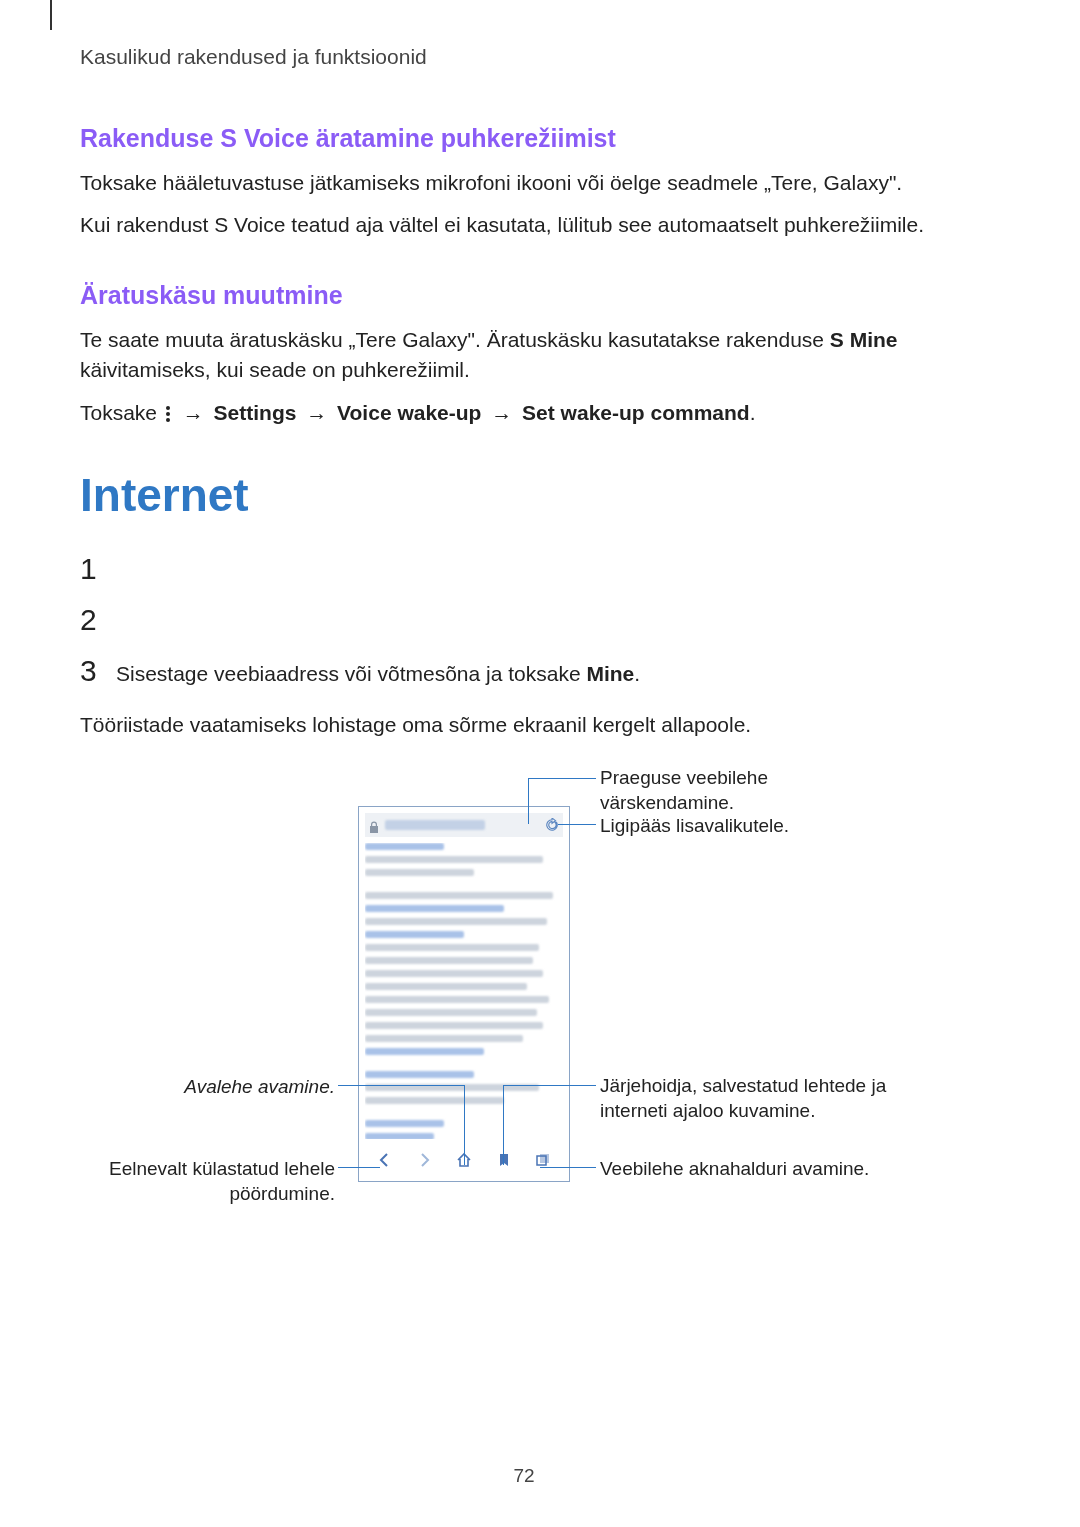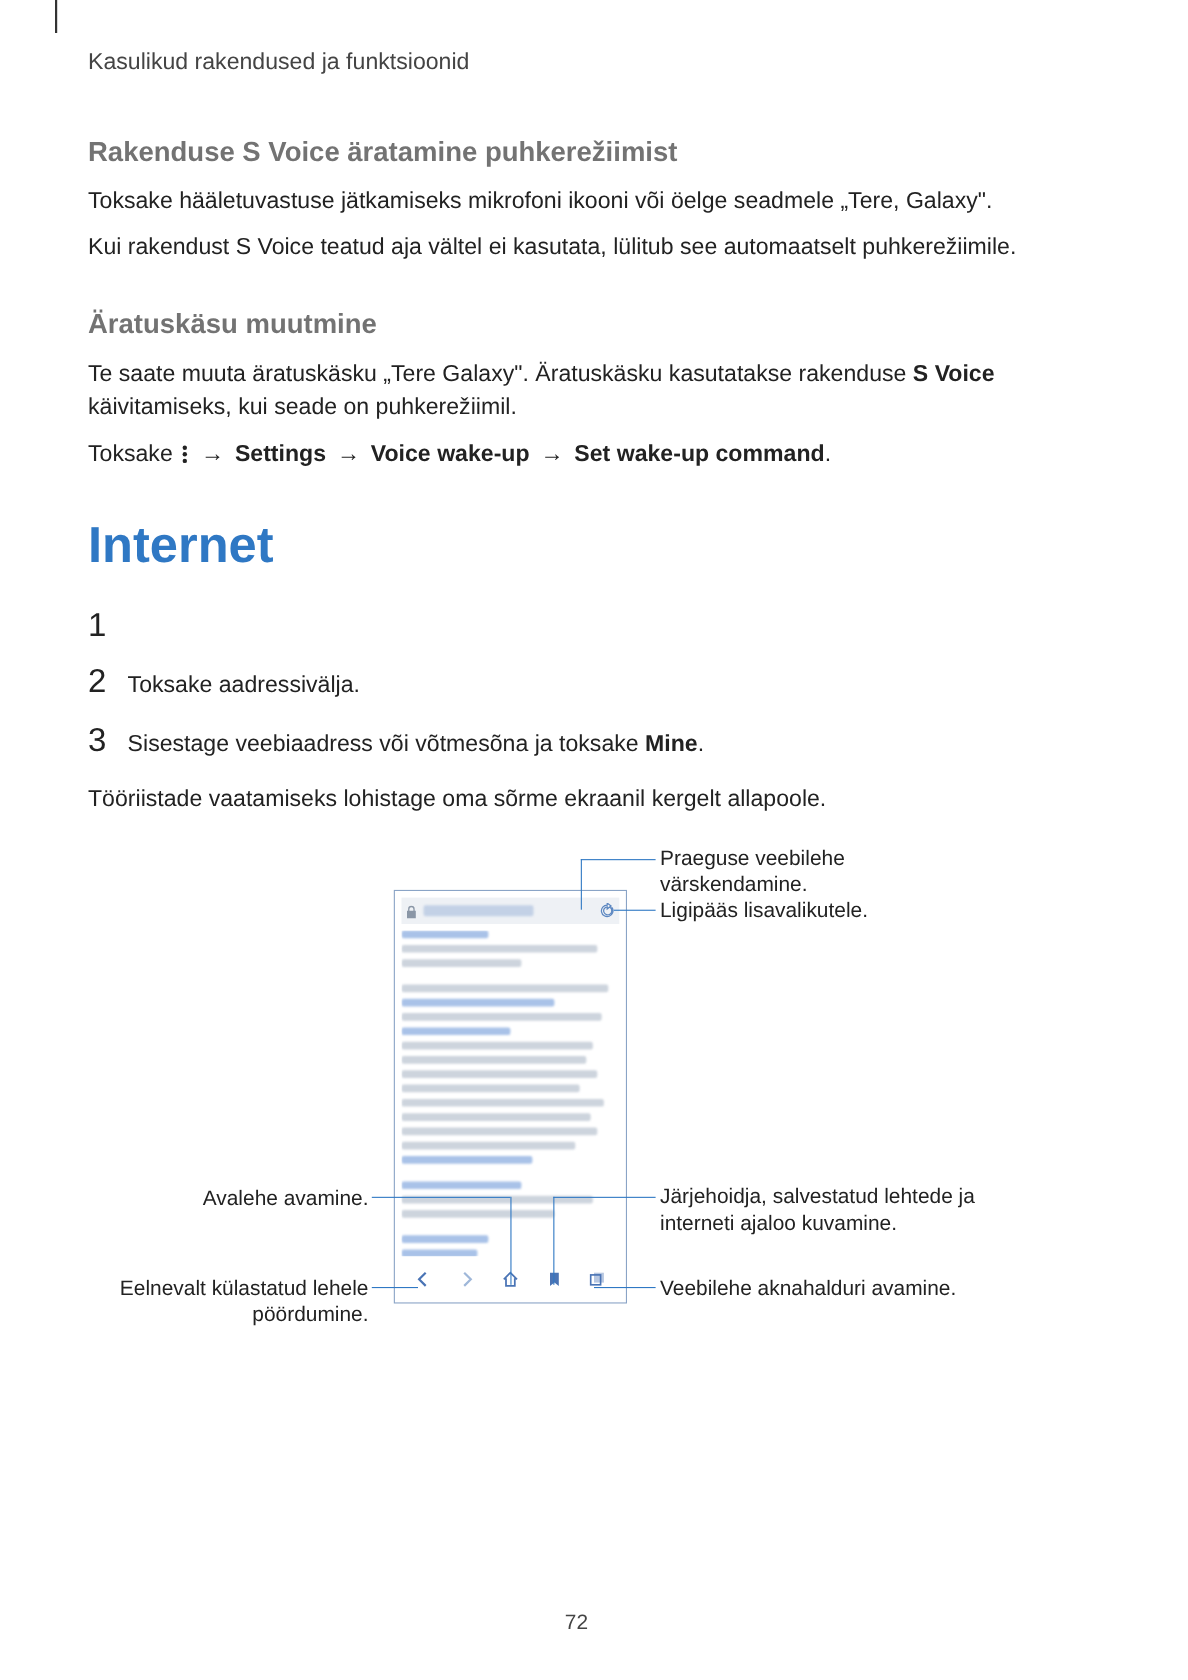--- a/index.html
+++ b/index.html
@@ -27,21 +27,21 @@
   }
   .running-head {
     font-size: 21px;
     color: #444;
     margin-bottom: 55px;
     margin-top: 5px;
   }
   h3.subhead {
     font-size: 25px;
     font-weight: 700;
-    color: #737373;
+    color: #8b5cf6;
     margin: 0 0 15px 0;
   }
   p.body {
     font-size: 21px;
     line-height: 1.45;
     margin: 0 0 12px 0;
     color: #222;
   }
   .block { margin-bottom: 40px; }
   .bold { font-weight: 700; }
@@ -190,21 +190,21 @@
 
   <div class="block">
     <h3 class="subhead">Rakenduse S Voice äratamine puhkerežiimist</h3>
     <p class="body">Toksake hääletuvastuse jätkamiseks mikrofoni ikooni või öelge seadmele „Tere, Galaxy".</p>
     <p class="body">Kui rakendust S Voice teatud aja vältel ei kasutata, lülitub see automaatselt puhkerežiimile.</p>
   </div>
 
   <div class="block">
     <h3 class="subhead">Äratuskäsu muutmine</h3>
     <p class="body">
-      <span>Te saate muuta äratuskäsku „Tere Galaxy". Äratuskäsku kasutatakse rakenduse </span><span class="bold">S Voice</span><span> käivitamiseks, kui seade on puhkerežiimil.</span>
+      <span>Te saate muuta äratuskäsku „Tere Galaxy". Äratuskäsku kasutatakse rakenduse </span><span class="bold">S Mine</span><span> käivitamiseks, kui seade on puhkerežiimil.</span>
     </p>
     <p class="body">
       <span>Toksake </span>
       <span class="menu-dots">
         <svg width="6" height="18" viewBox="0 0 6 18">
             <circle cx="3" cy="3" r="2" fill="#222"></circle>
             <circle cx="3" cy="9" r="2" fill="#222"></circle>
             <circle cx="3" cy="15" r="2" fill="#222"></circle>
           </svg>
       </span>
@@ -217,23 +217,20 @@
     </p>
   </div>
 
   <h2 class="section">Internet</h2>
 
   <div class="step">
     <div class="step-num">1</div>
   </div>
   <div class="step">
     <div class="step-num">2</div>
-    <div class="step-text">
-      <span>Toksake aadressivälja.</span>
-    </div>
   </div>
   <div class="step">
     <div class="step-num">3</div>
     <div class="step-text">
       <span>Sisestage veebiaadress või võtmesõna ja toksake </span><span class="bold">Mine</span><span>.</span>
     </div>
   </div>
 
   <p class="after-steps">Tööriistade vaatamiseks lohistage oma sõrme ekraanil kergelt allapoole.</p>
 
@@ -321,21 +318,21 @@
 
     <div class="leader-h" style="left:423px; top:315px; width:93px;"></div>
     <div class="leader-v" style="left:423px; top:315px; height:80px;"></div>
     <div class="callout" style="left:520px; top:304px; width:340px;">Järjehoidja, salvestatud lehtede ja interneti ajaloo kuvamine.</div>
 
     <div class="leader-h" style="left:460px; top:397px; width:56px;"></div>
     <div class="callout" style="left:520px; top:387px; width:320px;">Veebilehe aknahalduri avamine.</div>
 
     <div class="leader-h" style="left:258px; top:315px; width:126px;"></div>
     <div class="leader-v" style="left:384px; top:315px; height:80px;"></div>
-    <div class="callout" style="left:40px; top:305px; width:215px; text-align:right;">Avalehe avamine.</div>
+    <div class="callout" style="left:40px; top:305px; width:215px; text-align:right;font-style:italic;">Avalehe avamine.</div>
 
     <div class="leader-h" style="left:258px; top:397px; width:42px;"></div>
     <div class="callout" style="left:0px; top:387px; width:255px; text-align:right;">Eelnevalt külastatud lehele pöördumine.</div>
 
   </div>
 
   <div class="page-num">72</div>
 </div>
 
 </body></html>

